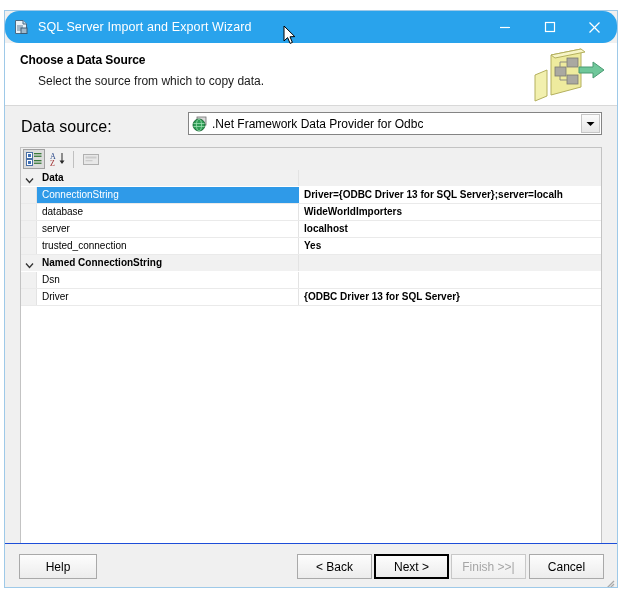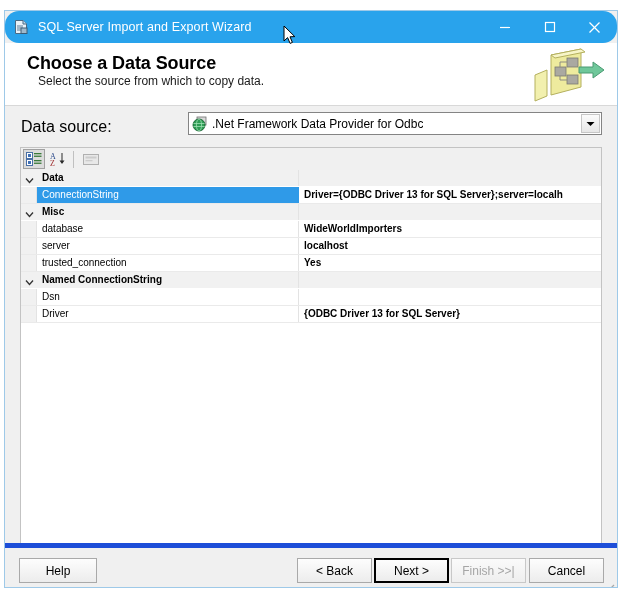--- a/index.html
+++ b/index.html
@@ -71,25 +71,24 @@
   #header {
     position: relative;
     height: 62px;
     background: #ffffff;
     border-bottom: 1px solid #d8d8d8;
   }
   #header-title {
     position: absolute;
     left: 15px;
     top: 10px;
-    font-size: 18px;
+    font-size: 12px;
     font-weight: bold;
     color: #000000;
     letter-spacing: -0.1px;
-    margin-left: 7px;
   }
   #header-sub {
     position: absolute;
     left: 33px;
     top: 31px;
     font-size: 12px;
     color: #1a1a1a;
   }
   #header-logo {
     position: absolute;
@@ -274,21 +273,21 @@
     font-weight: bold;
     color: #000;
     margin-bottom: 2px;
   }
 
   
   #footer {
     position: relative;
     height: 45px;
     background: #f0f0f0;
-    border-top: 5px solid #1d4ed8;
+    border-top: 1px solid #1d4ed8;
   }
   .btn {
     position: absolute;
     top: 10px;
     height: 25px;
     background: linear-gradient(#fdfdfd, #ececec);
     border: 1px solid #a9a9a9;
     box-sizing: border-box;
     font-size: 12px;
     color: #000;
@@ -452,30 +451,20 @@
             <div class="pg-divider"></div>
             <span class="pg-value"></span>
           </div>
           <div class="pg-row prop selected">
             <div class="pg-gutter"></div>
             <div class="pg-namecell"></div>
             <span class="pg-name">ConnectionString</span>
             <div class="pg-divider"></div>
             <span class="pg-value">Driver={ODBC Driver 13 for SQL Server};server=localh</span>
           </div>
-          <div class="pg-row cat">
-            <div class="pg-gutter"></div>
-            <span class="expander"><svg width="9" height="9" viewBox="0 0 9 9">
-                <path d="M1 2.5 L4.5 6.5 L8 2.5" fill="none" stroke="#333" stroke-width="1.3"></path>
-              </svg></span>
-            <div class="pg-namecell"></div>
-            <span class="pg-name">Misc</span>
-            <div class="pg-divider"></div>
-            <span class="pg-value"></span>
-          </div>
           <div class="pg-row prop">
             <div class="pg-gutter"></div>
             <div class="pg-namecell"></div>
             <span class="pg-name">database</span>
             <div class="pg-divider"></div>
             <span class="pg-value">WideWorldImporters</span>
           </div>
           <div class="pg-row prop">
             <div class="pg-gutter"></div>
             <div class="pg-namecell"></div>

